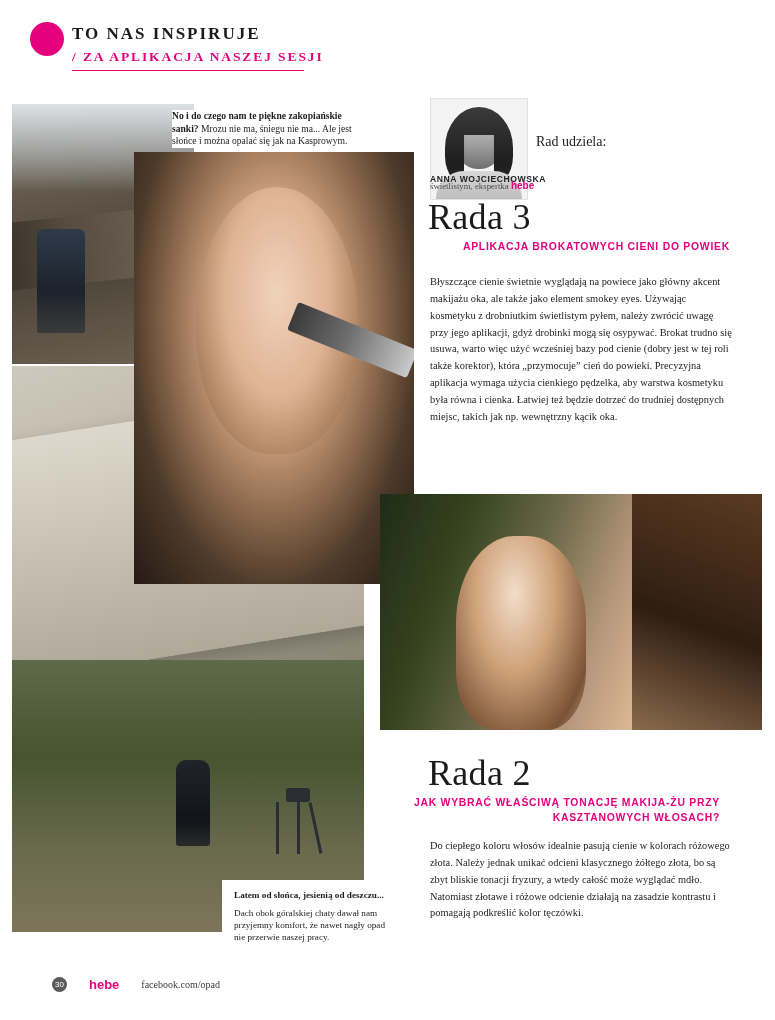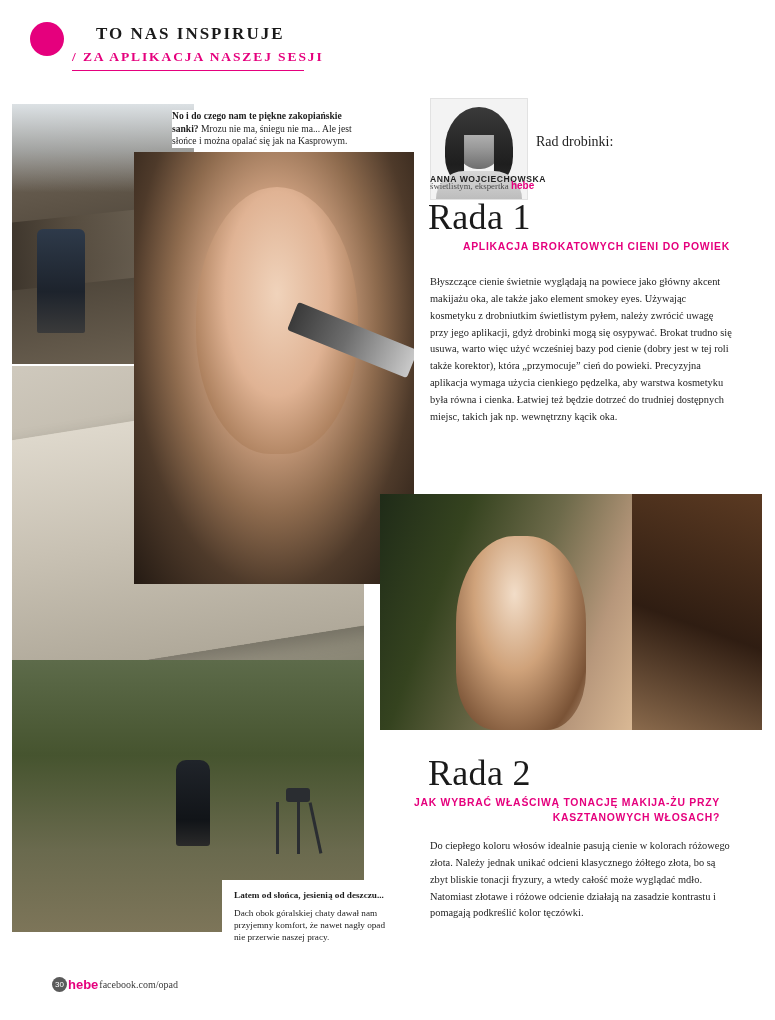--- a/index.html
+++ b/index.html
@@ -29,21 +29,20 @@
     background: #e5007d;
   }
   .hdr-title {
     position: absolute;
     left: 72px; top: 24px;
     font-family: "Liberation Serif", serif;
     font-size: 17px;
     letter-spacing: 2.0px;
     font-weight: 700;
     color: #1a1a1a;
-    margin-left: 24px;
   }
   .hdr-sub {
     position: absolute;
     left: 72px; top: 49px;
     font-family: "Liberation Serif", serif;
     font-size: 13.5px;
     letter-spacing: 1.9px;
     color: #e5007d;
     font-weight: 600;
   }
@@ -318,21 +317,21 @@
   #rada2-title { left: 428px; top: 752px; }
   #rada2-sub   { left: 408px; top: 796px; width: 312px; text-align: right; }
   #rada2-body  { left: 430px; top: 838px; width: 304px; }
 
   
   #footer {
     position: absolute;
     left: 52px; bottom: 28px;
     display: flex;
     align-items: center;
-    gap: 1px;
+    gap: 22px;
   }
   #page-number {
     width: 15px; height: 15px;
     border-radius: 50%;
     background: #5a5a5a;
     color: #ffffff;
     font-family: "Liberation Sans", sans-serif;
     font-size: 8px;
     display: flex;
     align-items: center;
@@ -379,27 +378,27 @@
 
   <div class="caption" id="caption-deszcz">
     <span class="lead">Latem od słońca, jesienią od deszczu...</span><span>Dach obok góralskiej chaty dawał nam przyjemny komfort, że nawet nagły opad nie przerwie naszej pracy.</span>
   </div>
 
   <div id="expert-photo">
     <div class="expert-head"></div>
     <div class="expert-hair"></div>
     <div class="expert-body"></div>
   </div>
-  <div id="expert-label">Rad drobinki:</div>
+  <div id="expert-label">Rad udziela:</div>
   <div id="expert-name">ANNA WOJCIECHOWSKA</div>
   <div id="expert-role">
     <span>świetlistym, ekspertka </span><span class="brand">hebe</span>
   </div>
 
-  <div class="advice-title" id="rada1-title">Rada 1</div>
+  <div class="advice-title" id="rada1-title">Rada 3</div>
   <div class="advice-sub" id="rada1-sub">APLIKACJA BROKATOWYCH CIENI DO POWIEK</div>
   <div class="advice-body" id="rada1-body">Błyszczące cienie świetnie wyglądają na powiece jako główny akcent makijażu oka, ale także jako element smokey eyes. Używając kosmetyku z drobniutkim świetlistym pyłem, należy zwrócić uwagę przy jego aplikacji, gdyż drobinki mogą się osypywać. Brokat trudno się usuwa, warto więc użyć wcześniej bazy pod cienie (dobry jest w tej roli także korektor), która „przymocuje” cień do powieki. Precyzyjna aplikacja wymaga użycia cienkiego pędzelka, aby warstwa kosmetyku była równa i cienka. Łatwiej też będzie dotrzeć do trudniej dostępnych miejsc, takich jak np. wewnętrzny kącik oka.</div>
 
   <div class="advice-title" id="rada2-title">Rada 2</div>
   <div class="advice-sub" id="rada2-sub">JAK WYBRAĆ WŁAŚCIWĄ TONACJĘ MAKIJA-ŻU PRZY KASZTANOWYCH WŁOSACH?</div>
   <div class="advice-body" id="rada2-body">Do ciepłego koloru włosów idealnie pasują cienie w kolorach różowego złota. Należy jednak unikać odcieni klasycznego żółtego złota, bo są zbyt bliskie tonacji fryzury, a wtedy całość może wyglądać mdło. Natomiast złotawe i różowe odcienie działają na zasadzie kontrastu i pomagają podkreślić kolor tęczówki.</div>
 
   <div id="footer">
     <div id="page-number">30</div>
     <div id="footer-brand">hebe</div>

